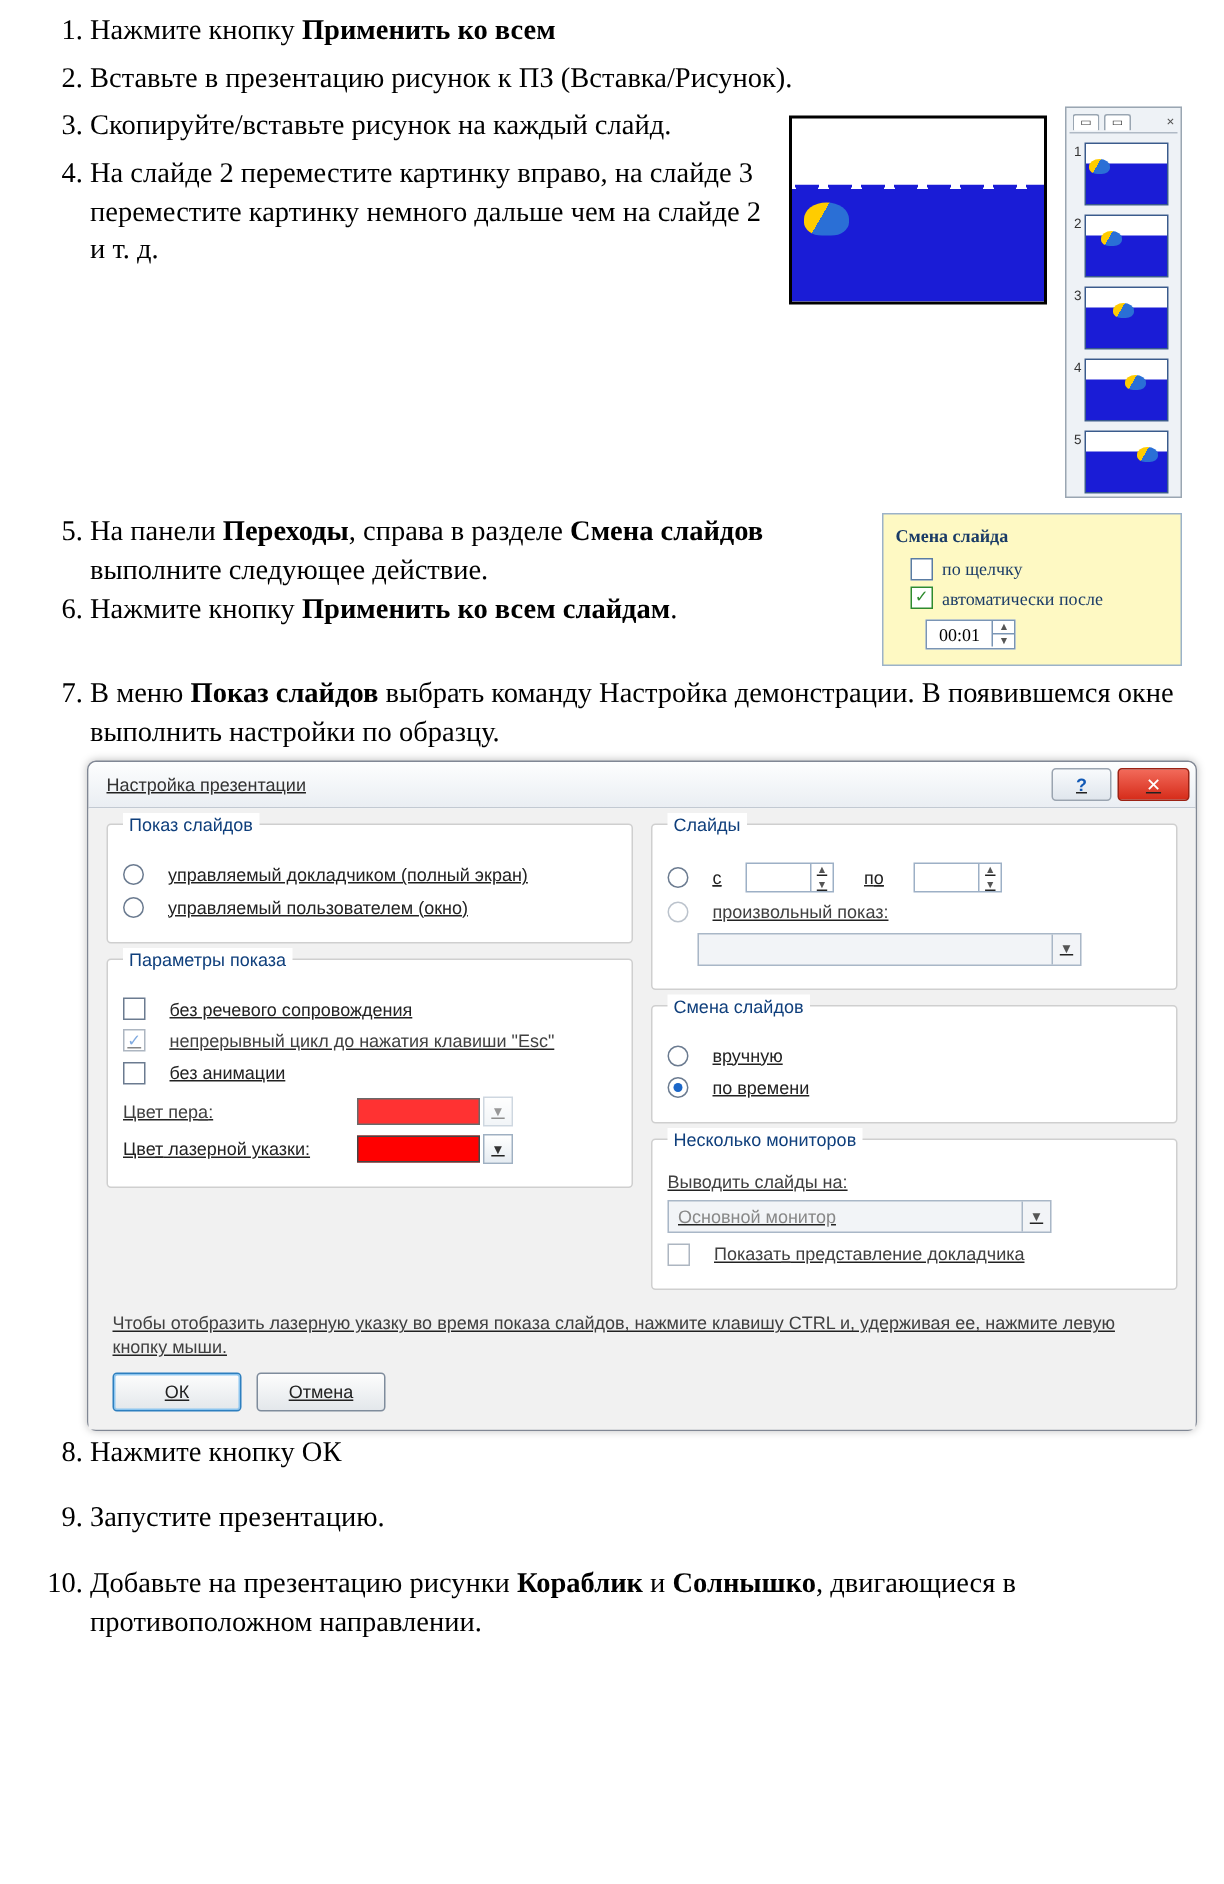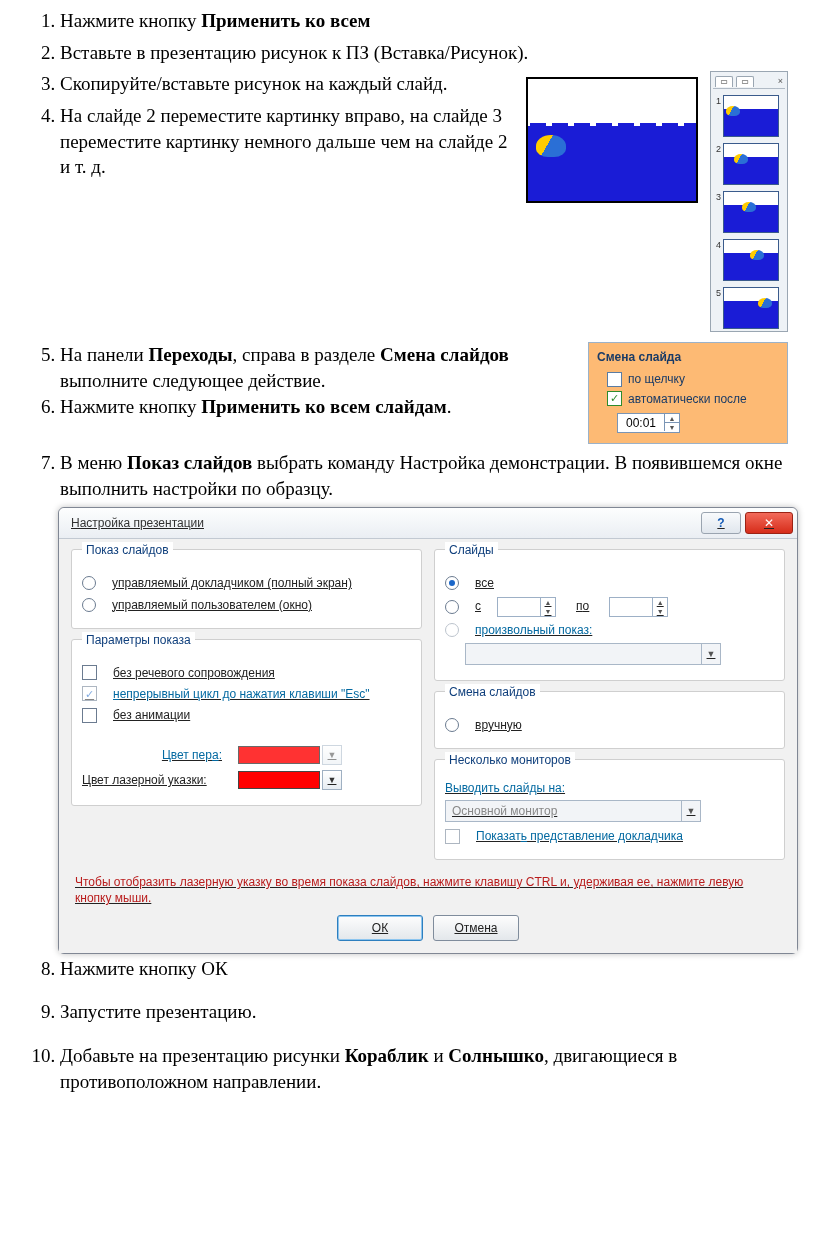--- a/index.html
+++ b/index.html
@@ -102,22 +102,22 @@
     background: #1a1cd6;
   }
   .thumb .mini .fish {
     width: 14px; height: 10px; bottom: 50%;
   }
 
   
   .adv-panel {
     width: 182px;
     border: 1px solid #9bb2c9;
-    background: #fdba74;
-    font-family: Liberation Sans, sans-serif;
+    background: #fef9c3;
+    font-family: Liberation Serif, serif;
     font-size: 12px;
     color: #1a3b66;
     padding: 6px 8px 10px 8px;
   }
   .adv-panel .hdr {
     font-weight: bold;
     margin-bottom: 6px;
   }
   .adv-panel label { display: flex; align-items: center; gap: 6px; margin: 3px 0 3px 10px; }
   .adv-panel .cb {
@@ -225,21 +225,21 @@
   .chk {
     width: 13px; height: 13px;
     border: 1px solid #6b7b90;
     background: #fff;
     display: inline-flex; align-items: center; justify-content: center;
   }
   .chk.sel::after { content: "✓"; color: #1a66c8; font-size: 11px; }
   .chk.dis { opacity: .55; }
   .dotted { border-bottom: 1px dotted #3a5fa0; }
   .u-letter { text-decoration: underline; }
-  .dis-txt { color: #0369a1; }
+  .dis-txt { color: #404040; }
   .spinner {
     display: inline-flex; border: 1px solid #9db0c6; background: #fff; height: 18px;
   }
   .spinner .sval { width: 42px; }
   .spinner .sarr { width: 14px; border-left: 1px solid #9db0c6; display:flex; flex-direction:column;}
   .spinner .sarr span { flex:1; font-size: 7px; text-align:center; color:#555; }
 
   .combo {
     display:flex; border:1px solid #a9b7c7; background:#f2f4f7; height: 20px; width: 254px;
   }
@@ -252,24 +252,24 @@
   .swatch {
     width: 80px; height: 16px; background: #ff0000; border: 1px solid #444;
   }
   .dd {
     width: 18px; height: 18px; border: 1px solid #9fb0c2;
     background: linear-gradient(#fff,#e6ecf2);
     display:flex; align-items:center; justify-content:center; font-size:9px; color:#333;
   }
 
   .hint {
-    color: #b91c1c; font-size: 12px; margin: 4px 4px 8px 4px;
+    color: #404040; font-size: 12px; margin: 4px 4px 8px 4px;
   }
   .btnrow {
-    display:flex; justify-content:center; gap: 10px; padding: 0 4px 2px 4px;
+    display:flex; justify-content:flex-start; gap: 10px; padding: 0 4px 2px 4px;
   }
   .btn {
     min-width: 84px; height: 24px;
     border: 1px solid #7f8c9c;
     border-radius: 3px;
     background: linear-gradient(#fdfdfd,#e3e7eb);
     display:flex; align-items:center; justify-content:center;
     font-size: 12px;
   }
   .btn.primary {
@@ -418,44 +418,40 @@
             <span>без речевого сопровождения</span>
           </div>
           <div class="opt">
             <span class="chk sel dis"></span>
             <span class="dis-txt"><span class="u-letter">н</span><span>епрерывный цикл до нажатия клавиши "Esc"</span></span>
           </div>
           <div class="opt">
             <span class="chk"></span>
             <span>без анимации</span>
           </div>
-          <div class="opt" style="margin-top:22px;text-align:right;">
+          <div class="opt" style="margin-top:8px;">
             <span class="dis-txt" style="width:140px;"><span>Цвет пер</span><span class="u-letter">а</span><span>:</span></span>
             <span class="swatch-wrap">
               <span class="swatch" style="opacity:.8;"></span>
               <span class="dd" style="opacity:.5;">▼</span>
             </span>
           </div>
           <div class="opt">
             <span style="width:140px;"><span>Цве</span><span class="u-letter">т</span><span> лазерной указки:</span></span>
             <span class="swatch-wrap">
               <span class="swatch"></span>
               <span class="dd">▼</span>
             </span>
           </div>
         </div>
       </div>
 
       <div>
         <div class="grp">
           <span class="legend">Слайды</span>
-          <div class="opt">
-            <span class="radio sel"></span>
-            <span><span>вс</span><span class="u-letter">е</span></span>
-          </div>
           <div class="opt">
             <span class="radio"></span>
             <span class="u-letter">с</span>
             <span class="spinner">
                 <span class="sval"></span>
                 <span class="sarr">
                   <span>▲</span>
                   <span>▼</span>
                 </span>
               </span>
@@ -479,20 +475,24 @@
             </span>
           </div>
         </div>
 
         <div class="grp">
           <span class="legend">Смена слайдов</span>
           <div class="opt">
             <span class="radio"></span>
             <span>вручную</span>
           </div>
+          <div class="opt">
+            <span class="radio sel"></span>
+            <span>по времени</span>
+          </div>
         </div>
 
         <div class="grp">
           <span class="legend">Несколько мониторов</span>
           <div class="dis-txt" style="margin-bottom:4px;">Выводить слайды на:</div>
           <span class="combo">
             <span class="cval">Основной монитор</span>
             <span class="carr">▼</span>
           </span>
           <div class="opt" style="margin-top:6px;">

